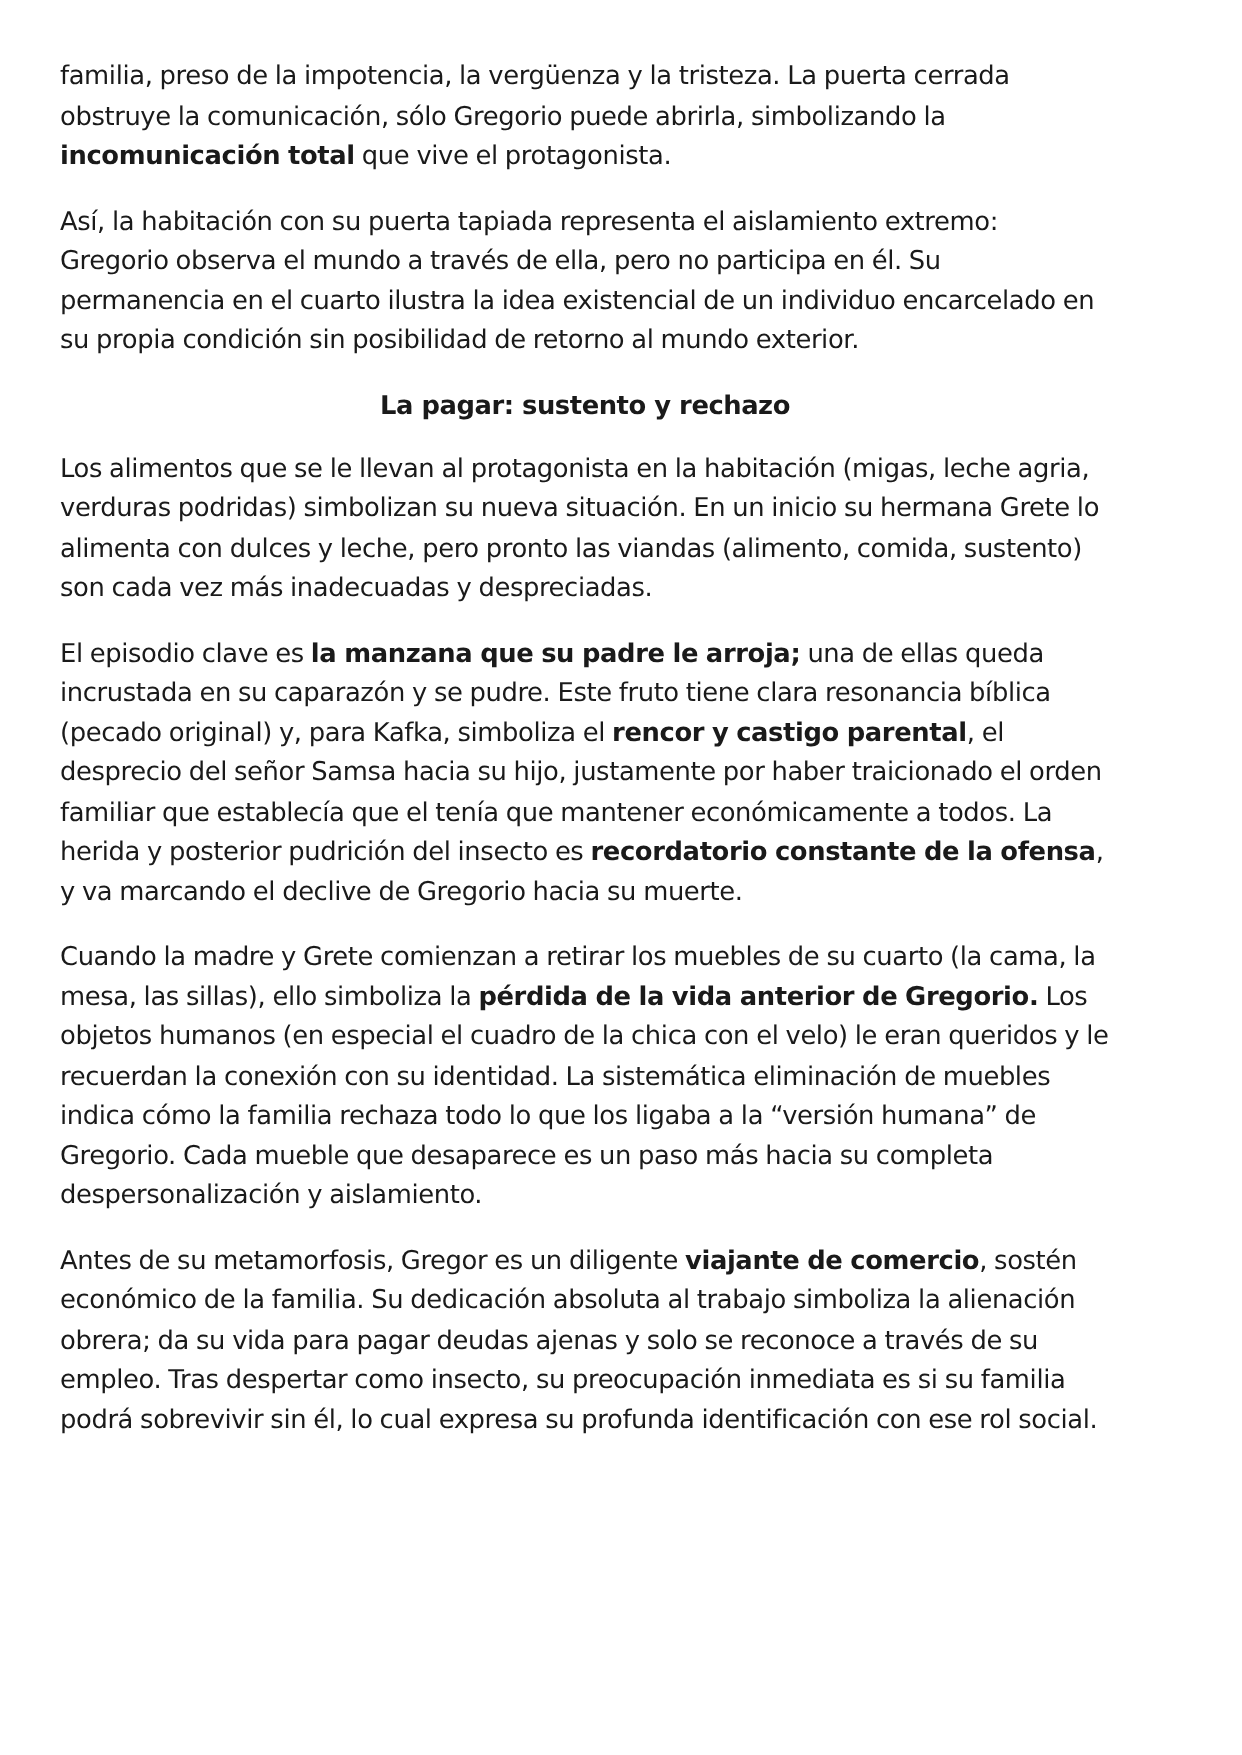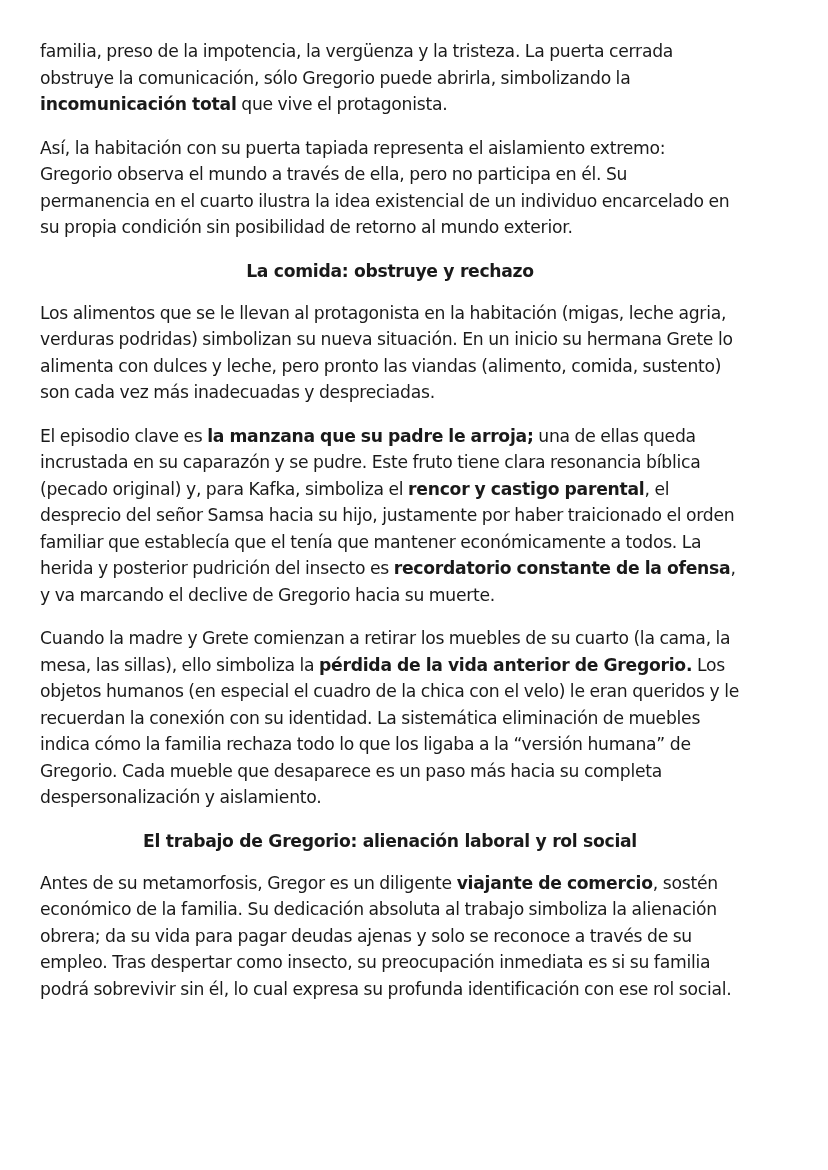--- a/index.html
+++ b/index.html
@@ -39,26 +39,25 @@
   </style>
 </head>
 <body>
 
 <div class="page">
 
   <p><span>familia, preso de la impotencia, la vergüenza y la tristeza. La puerta cerrada obstruye la comunicación, sólo Gregorio puede abrirla, simbolizando la </span><b>incomunicación total</b><span> que vive el protagonista.</span></p>
 
   <p><span>Así, la habitación con su puerta tapiada representa el aislamiento extremo: Gregorio observa el mundo a través de ella, pero no participa en él. Su permanencia en el cuarto ilustra la idea existencial de un individuo encarcelado en su propia condición sin posibilidad de retorno al mundo exterior.</span></p>
 
-  <h2>La comida: obstruye y rechazo</h2>
+  <h2>La pagar: sustento y rechazo</h2>
 
   <p><span>Los alimentos que se le llevan al protagonista en la habitación (migas, leche agria, verduras podridas) simbolizan su nueva situación. En un inicio su hermana Grete lo alimenta con dulces y leche, pero pronto las viandas (alimento, comida, sustento) son cada vez más inadecuadas y despreciadas.</span></p>
 
   <p><span>El episodio clave es </span><b>la manzana que su padre le arroja;</b><span> una de ellas queda incrustada en su caparazón y se pudre. Este fruto tiene clara resonancia bíblica (pecado original) y, para Kafka, simboliza el </span><b>rencor y castigo parental</b><span>, el desprecio del señor Samsa hacia su hijo, justamente por haber traicionado el orden familiar que establecía que el tenía que mantener económicamente a todos. La herida y posterior pudrición del insecto es </span><b>recordatorio constante de la ofensa</b><span>, y va marcando el declive de Gregorio hacia su muerte.</span></p>
 
 
   <p><span>Cuando la madre y Grete comienzan a retirar los muebles de su cuarto  (la cama, la mesa, las sillas), ello simboliza la </span><b>pérdida de la vida anterior de Gregorio.</b><span> Los objetos humanos (en especial el cuadro de la chica con el velo) le eran queridos y le recuerdan la conexión con su identidad. La sistemática eliminación de muebles indica cómo la familia rechaza todo lo que los ligaba a la “versión humana” de Gregorio. Cada mueble que desaparece es un paso más hacia su completa despersonalización y aislamiento.</span></p>
 
-  <h2>El trabajo de Gregorio: alienación laboral y rol social</h2>
 
   <p><span>Antes de su metamorfosis, Gregor es un diligente </span><b>viajante de comercio</b><span>, sostén económico de la familia. Su dedicación absoluta al trabajo simboliza la alienación obrera; da su vida para pagar deudas ajenas y solo se reconoce a través de su empleo. Tras despertar como insecto, su preocupación inmediata es si su familia podrá sobrevivir sin él, lo cual expresa su profunda identificación con ese rol social.</span></p>
 
 </div>
 
 </body></html>

